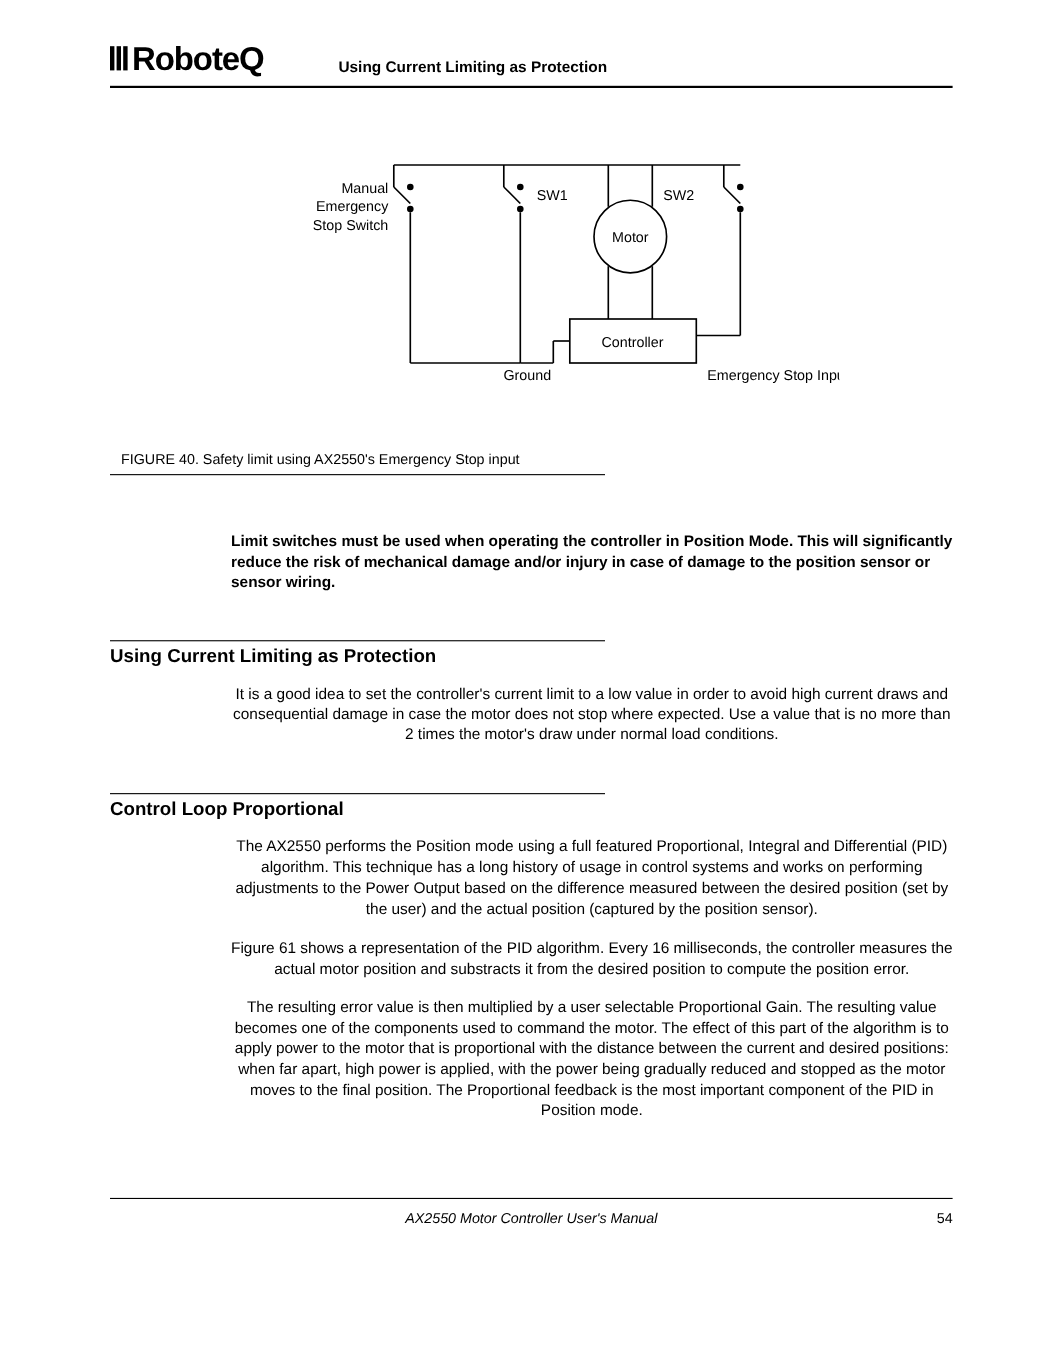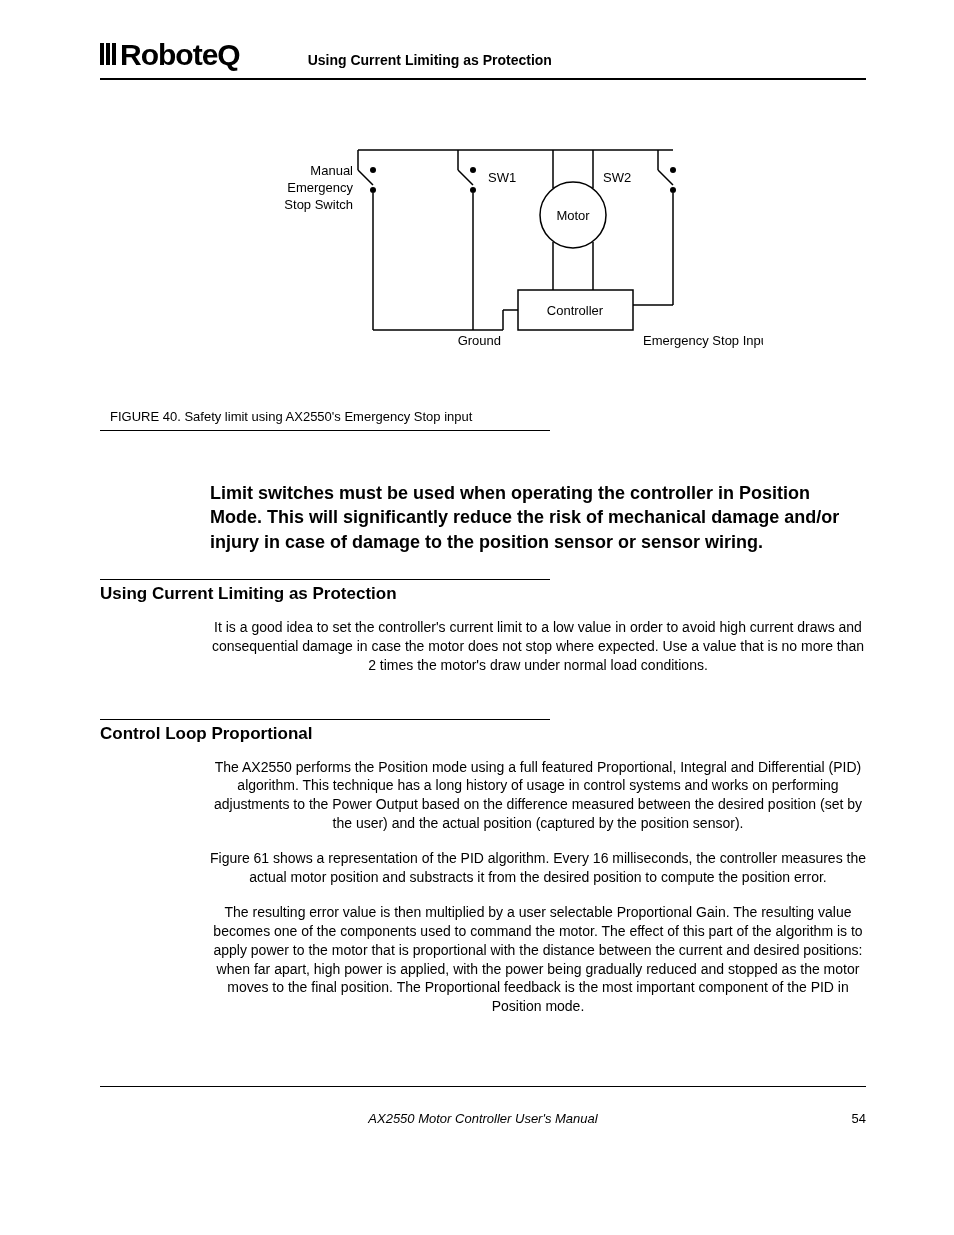--- a/index.html
+++ b/index.html
@@ -68,23 +68,23 @@
   }
   h1.warning {
     font-size: 24px;
     font-weight: 900;
     text-decoration: underline;
     margin: 0 0 24px 0;
   }
   .warning-body {
     margin-left: 110px;
     font-weight: bold;
-    font-size: 18px;
+    font-size: 14px;
     line-height: 1.35;
-    margin-bottom: 25px;
+    margin-bottom: 43px;
   }
   .sec-rule {
     border-top: 1px solid #000;
     width: 450px;
     margin: 0 0 4px 0;
   }
   h2.section {
     font-size: 17px;
     font-weight: 900;
     margin: 0 0 14px 0;
@@ -92,21 +92,21 @@
   .section-body {
     margin-left: 110px;
     font-size: 14px;
     line-height: 1.35;
     margin-bottom: 44px;
   }
   .section-body p { margin: 0 0 16px 0; text-align: center; }
   .footer {
     border-top: 1px solid #000;
     margin-top: 70px;
-    padding-top: 24px;
+    padding-top: 10px;
     display: flex;
     justify-content: space-between;
     font-size: 13px;
   }
   .footer .manual { font-style: italic; flex:1; text-align:center; }
   .footer .pnum { width:40px; text-align:right; }
   svg text { font-family: Arial, Helvetica, sans-serif; font-size: 13px; }
 </style>
 </head>
 <body>

